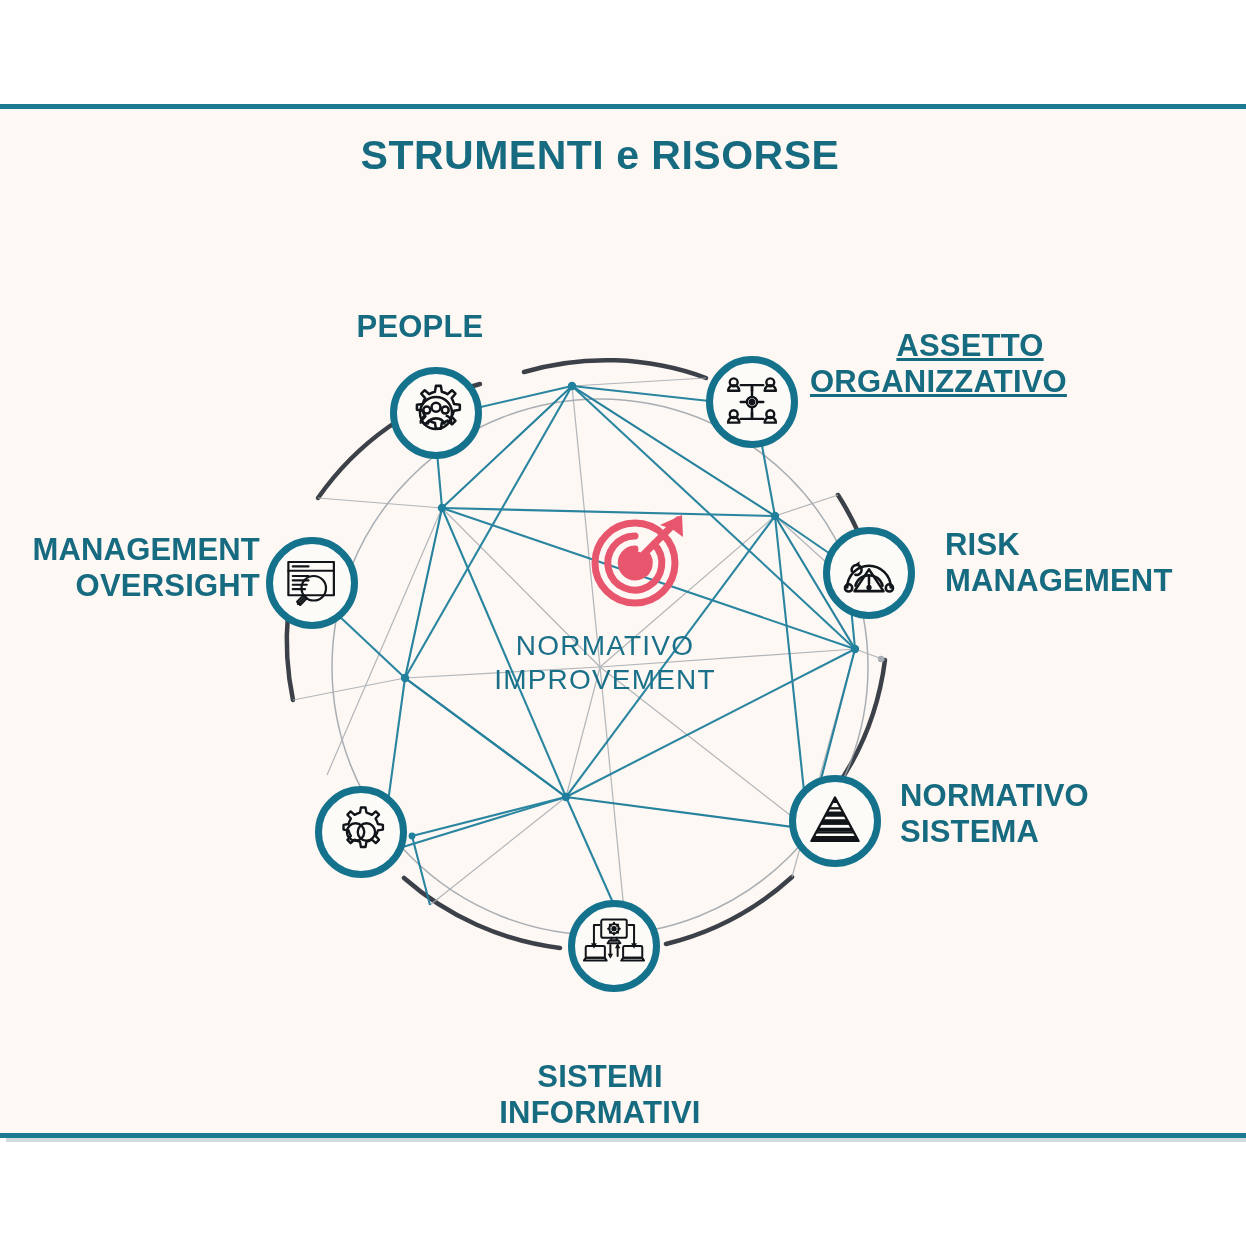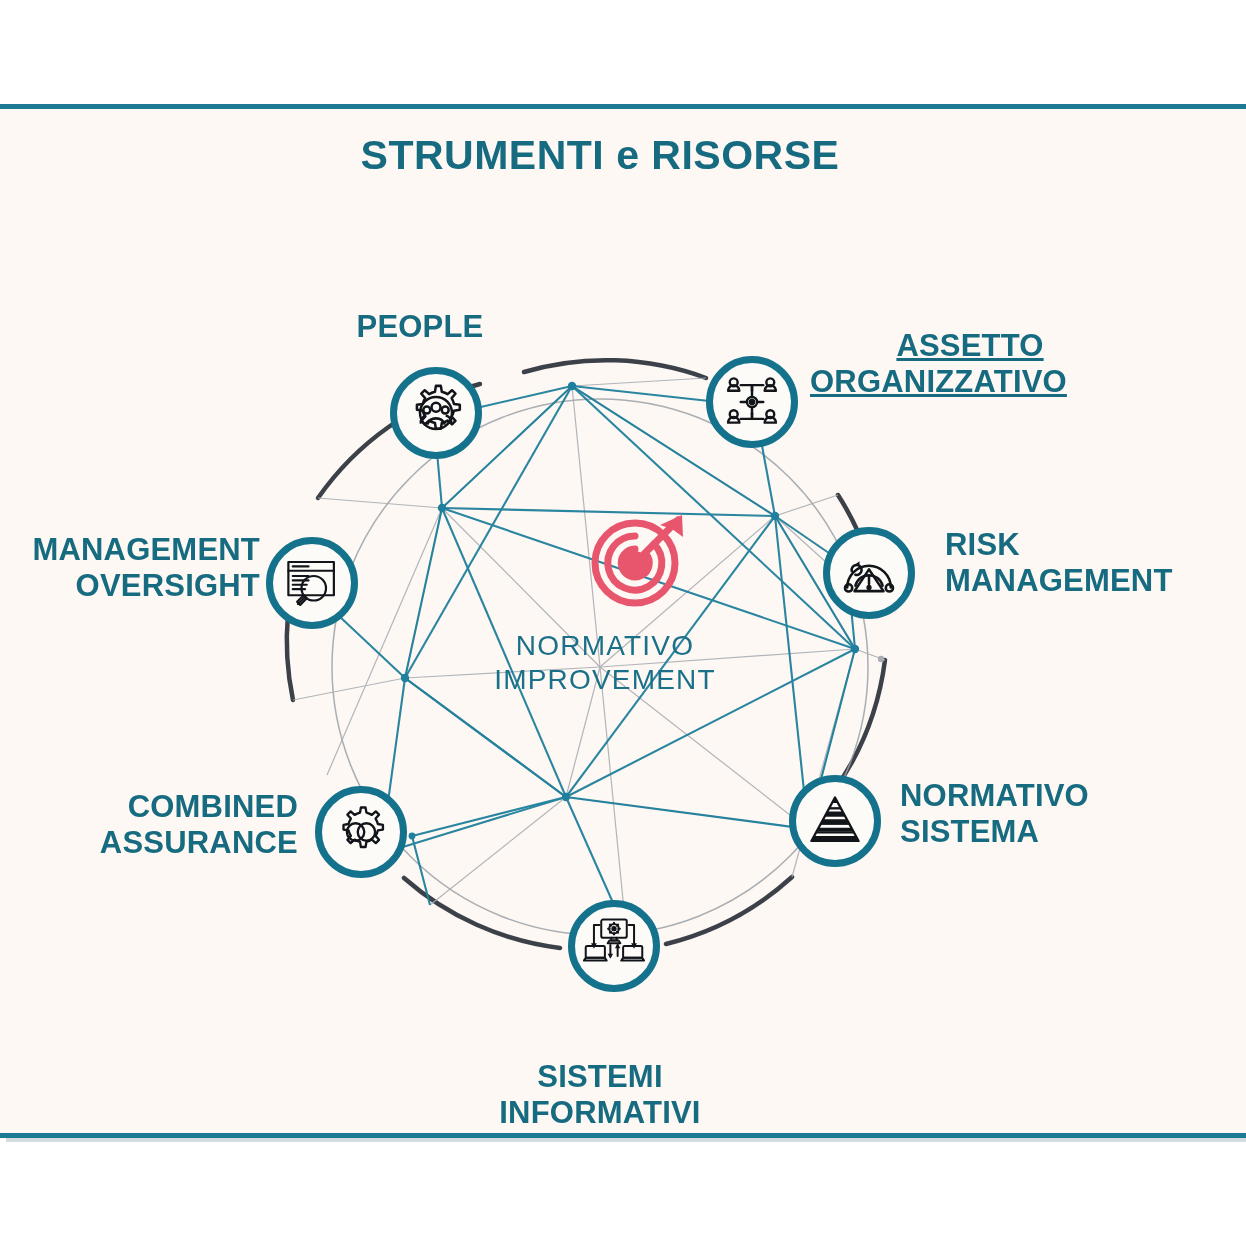--- a/index.html
+++ b/index.html
@@ -373,24 +373,20 @@
 
     <div class="node" style="left:315px; top:786px;">
       <svg width="58" height="58" viewBox="0 0 64 64">
         <g fill="none" stroke="#111418" stroke-width="2.6" stroke-linejoin="round">
           <path d="M32 5 l5 0 1 5.6 a22 22 0 0 1 6 2.5 l4.3-3.8 3.6 3.6 -3.8 4.3 a22 22 0 0 1 2.5 6 l5.6 1 0 5.1 -5.6 1 a22 22 0 0 1 -2.5 6 l3.8 4.3 -3.6 3.6 -4.3-3.8 a22 22 0 0 1 -6 2.5 l-1 5.6 -5.1 0 -1-5.6 a22 22 0 0 1 -6-2.5 l-4.3 3.8 -3.6-3.6 3.8-4.3 a22 22 0 0 1 -2.5-6 l-5.6-1 0-5.1 5.6-1 a22 22 0 0 1 2.5-6 l-3.8-4.3 3.6-3.6 4.3 3.8 a22 22 0 0 1 6-2.5 l1-5.6 z"></path>
           <circle cx="26" cy="32" r="9.6"></circle>
           <circle cx="38" cy="32" r="9.6"></circle>
         </g>
       </svg>
     </div>
-    <div class="label l" style="left:18px; top:789px; width:280px;">
-      <div>COMBINED</div>
-      <div>ASSURANCE</div>
-    </div>
 
     <div class="node" style="left:266px; top:537px;">
       <svg width="56" height="56" viewBox="0 0 64 64">
         <g fill="none" stroke="#111418" stroke-width="2.5" stroke-linecap="round" stroke-linejoin="round">
           <rect x="5" y="8" width="52" height="38"></rect>
           <line x1="5" y1="18" x2="57" y2="18"></line>
           <line x1="10" y1="13" x2="28" y2="13"></line>
           <line x1="10" y1="24" x2="28" y2="24"></line>
           <line x1="10" y1="29" x2="28" y2="29"></line>
           <line x1="10" y1="34" x2="26" y2="34"></line>

